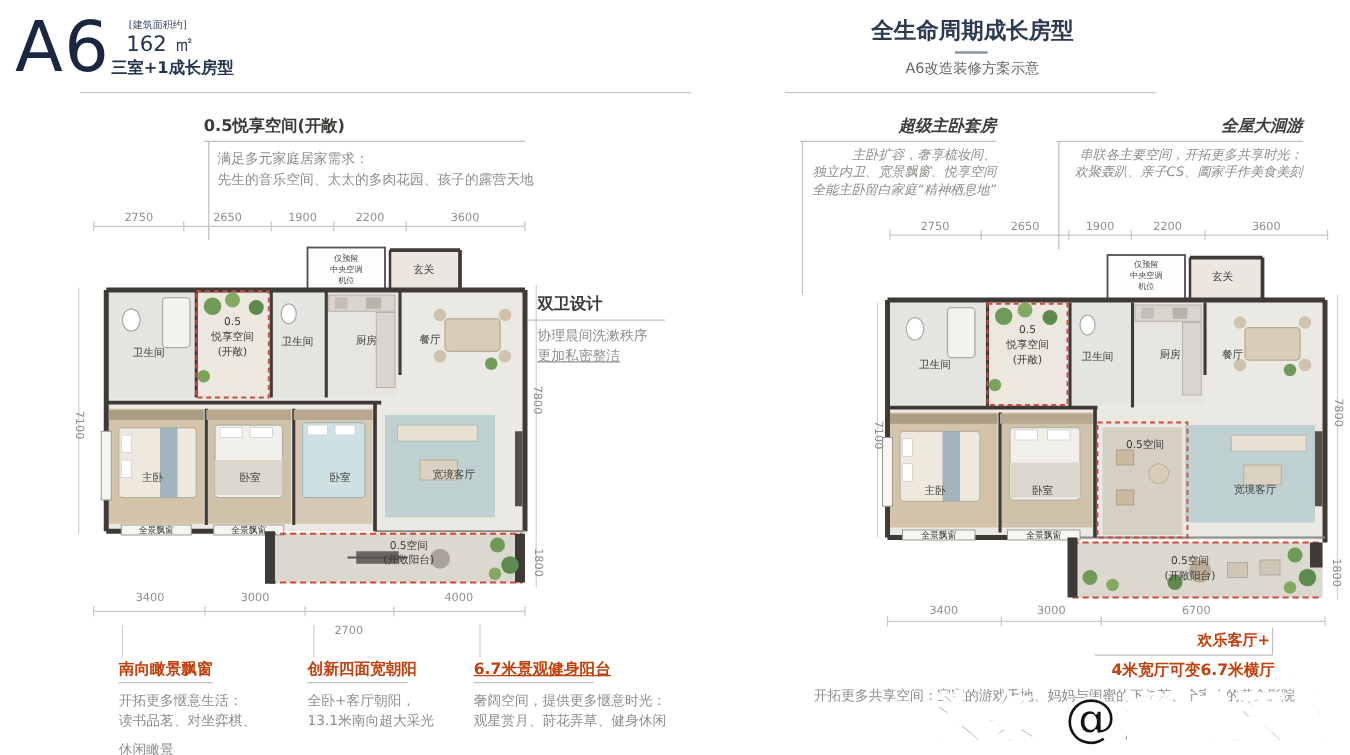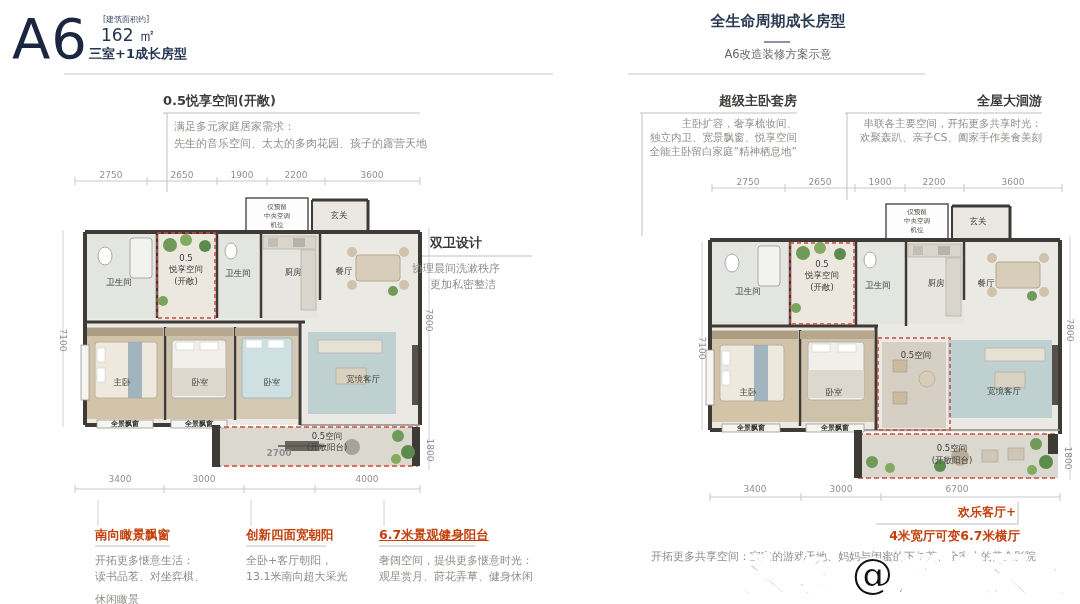--- a/index.html
+++ b/index.html
@@ -5,33 +5,33 @@
   html,body{margin:0;padding:0;}
   body{width:1080px;height:604px;position:relative;background:#ffffff;
        font-family:"DejaVu Sans",sans-serif;overflow:hidden;}
   svg.decor{position:absolute;left:0;top:0;z-index:1;}
   .txt{position:absolute;z-index:2;white-space:nowrap;}
   
   .plan-code{left:12px;top:6px;font-size:56px;font-weight:400;color:#1b2740;letter-spacing:1px;}
   .area-bracket{left:103px;top:14px;font-size:8px;color:#3a4763;}
   .area-value{left:101px;top:24px;font-size:17px;color:#25344f;}
   .plan-type{left:89px;top:45px;font-size:13px;font-weight:bold;color:#25344f;}
-  .right-title{left:630px;top:12px;width:296px;text-align:center;font-size:15px;font-weight:bold;color:#2c3a52;}
+  .right-title{left:630px;top:12px;width:296px;text-align:center;font-size:18px;font-weight:bold;color:#2c3a52;}
   .right-sub{left:630px;top:47px;width:296px;text-align:center;font-size:11.5px;color:#666;}
   .hdr-div{position:absolute;left:764px;top:41px;width:26px;height:2px;background:#8a93a5;z-index:2;}
   
   .ctitle{font-size:13px;font-weight:bold;color:#3b3b38;}
   .ctitle2{font-size:12.5px;font-weight:bold;color:#c2410c;}
   .cbody{font-size:11px;color:#8e8e89;}
   .cbody2{font-size:10.5px;color:#8e8e89;}
-  .r{text-align:right;}
+  .r{text-align:right;font-style:italic;}
   
   .rlabel{position:absolute;z-index:2;transform:translate(-50%,-50%);font-size:8.5px;color:#3c3c38;white-space:nowrap;text-align:center;}
   .tiny{font-size:6.5px;color:#4a4a46;}
-  .bay{font-size:7px;color:#33332f;font-weight:bold;}
+  .bay{font-size:7px;color:#33332f;font-weight:normal;}
   .dimnum{position:absolute;z-index:2;transform:translate(-50%,0);font-size:9px;color:#8f8f8f;white-space:nowrap;}
   .vdim{position:absolute;z-index:2;transform:translate(-50%,-50%) rotate(90deg);font-size:9px;color:#8f8f8f;white-space:nowrap;}
   .watermark{position:absolute;right:4px;bottom:0px;z-index:3;font-size:43px;font-weight:bold;color:#141414;
              -webkit-text-stroke:1.8px #ffffff;text-shadow:0 0 2px #fff,0 0 2px #fff;letter-spacing:2px;}
 </style>
 </head>
 <body>
 
 <svg class="decor" width="1080" height="604">
 
@@ -265,22 +265,22 @@
 <div class="txt plan-type">三室+1成长房型</div>
 <div class="txt right-title">全生命周期成长房型</div>
 <div class="hdr-div"></div>
 <div class="txt right-sub">A6改造装修方案示意</div>
 
 <div class="txt ctitle" style="left:163px;top:92px;">0.5悦享空间(开敞)</div>
 <div class="txt cbody" style="left:174px;top:119px;">满足多元家庭居家需求：</div>
 <div class="txt cbody" style="left:174px;top:136px;">先生的音乐空间、太太的多肉花园、孩子的露营天地</div>
 
 <div class="txt ctitle" style="left:430px;top:234px;">双卫设计</div>
-<div class="txt cbody" style="left:412px;top:261px;">协理晨间洗漱秩序</div>
-<div class="txt cbody" style="left:430px;top:277px;">更加私密整洁</div>
+<div class="txt cbody" style="left:430px;top:261px;">协理晨间洗漱秩序</div>
+<div class="txt cbody" style="left:430px;top:277px;text-decoration:underline;">更加私密整洁</div>
 
 <div class="txt ctitle r" style="right:283px;top:92px;">超级主卧套房</div>
 <div class="txt cbody2 r" style="right:283px;top:117px;">主卧扩容，奢享梳妆间、</div>
 <div class="txt cbody2 r" style="right:283px;top:131px;">独立内卫、宽景飘窗、悦享空间</div>
 <div class="txt cbody2 r" style="right:283px;top:145px;">全能主卧留白家庭“精神栖息地”</div>
 
 <div class="txt ctitle r" style="right:38px;top:92px;">全屋大洄游</div>
 <div class="txt cbody2 r" style="right:38px;top:117px;">串联各主要空间，开拓更多共享时光：</div>
 <div class="txt cbody2 r" style="right:38px;top:131px;text-align:center;">欢聚轰趴、亲子CS、阖家手作美食美刻</div>
 
@@ -341,21 +341,21 @@
 <div class="rlabel" style="left:952px;top:449px;">0.5空间</div>
 <div class="rlabel" style="left:952px;top:461px;">(开敞阳台)</div>
 
 <div class="dimnum" style="left:111px;top:170px;">2750</div>
 <div class="dimnum" style="left:182px;top:170px;">2650</div>
 <div class="dimnum" style="left:242px;top:170px;">1900</div>
 <div class="dimnum" style="left:296px;top:170px;">2200</div>
 <div class="dimnum" style="left:372px;top:170px;">3600</div>
 <div class="dimnum" style="left:120px;top:474px;">3400</div>
 <div class="dimnum" style="left:204px;top:474px;">3000</div>
-<div class="dimnum" style="left:279px;top:448px;font-weight:bold;">2700</div>
+<div class="dimnum" style="left:279px;top:500px;">2700</div>
 <div class="dimnum" style="left:367px;top:474px;">4000</div>
 <div class="vdim" style="left:63px;top:340px;">7100</div>
 <div class="vdim" style="left:429px;top:320px;">7800</div>
 <div class="vdim" style="left:430px;top:450px;">1800</div>
 
 <div class="dimnum" style="left:748px;top:177px;">2750</div>
 <div class="dimnum" style="left:820px;top:177px;">2650</div>
 <div class="dimnum" style="left:880px;top:177px;">1900</div>
 <div class="dimnum" style="left:934px;top:177px;">2200</div>
 <div class="dimnum" style="left:1013px;top:177px;">3600</div>

